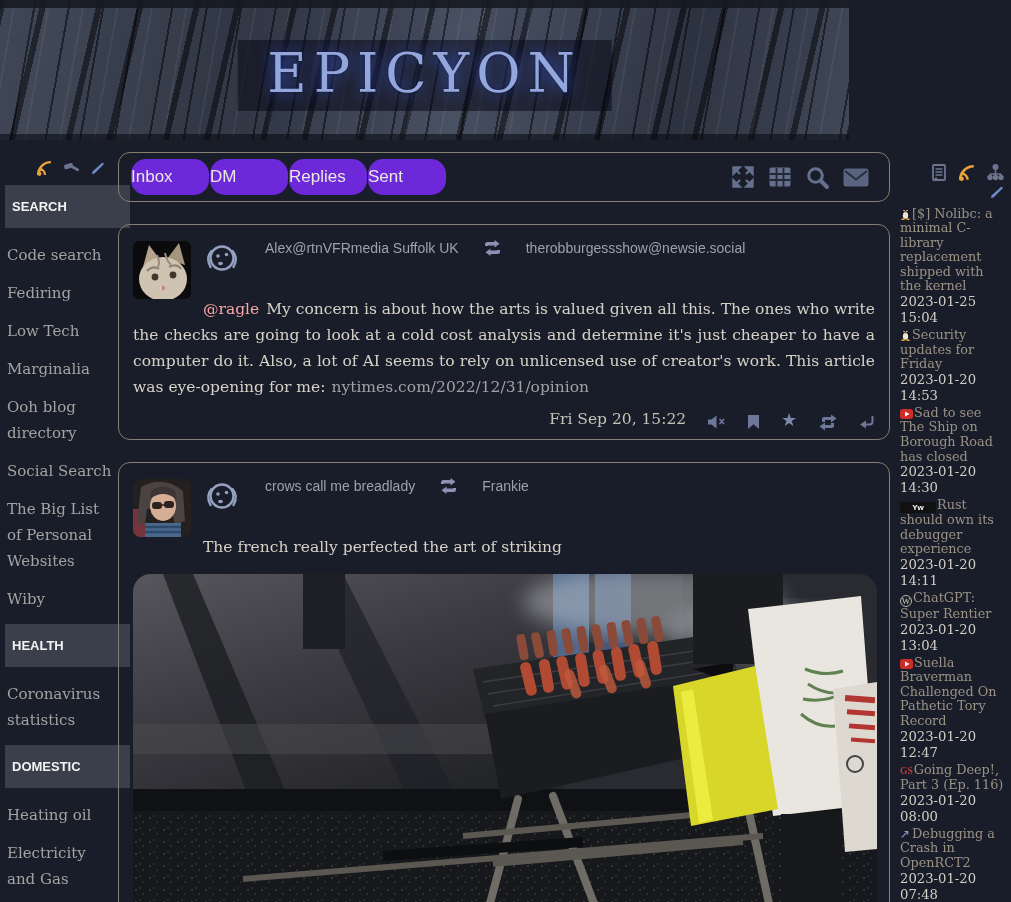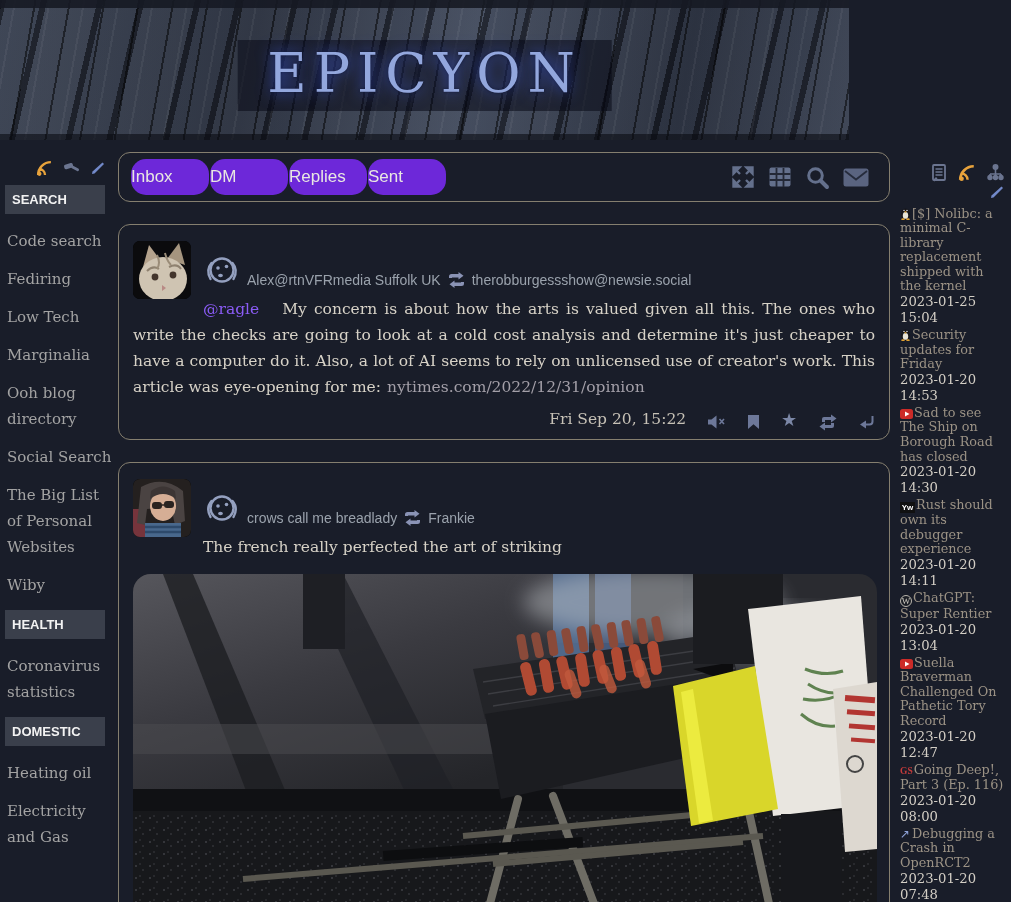--- a/index.html
+++ b/index.html
@@ -27,55 +27,55 @@
   .right-col { position:absolute; left:900px; top:162px; width:108px; }
 
   
   .ibtn { display:inline-block; vertical-align:middle; cursor:pointer; line-height:0; }
   svg { display:block; }
 
   
   .side-icons { text-align:right; padding-right:8px; margin-bottom:8px; }
   .side-icons .ibtn { margin-left:5px; }
   .section-header { background:#3a3f4b; color:#f2f2f2; font-family:"Liberation Sans", sans-serif;
-    font-weight:bold; font-size:13px; padding:7px 7px; width:100px; margin:0 0 14px 5px; }
+    font-weight:bold; font-size:13px; padding:14px 7px; width:125px; margin:0 0 14px 5px; }
   .side-link { display:block; color:#a3a3a3; font-size:15px; line-height:26px; padding:0 0 0 7px;
     margin-bottom:12px; text-decoration:none; cursor:pointer; }
   .side-section { margin-bottom:2px; }
 
   
   .toolbar { border:1px solid #857f6f; border-radius:12px; padding:9px 12px; height:50px;
     display:flex; align-items:center; }
   .tab { background:#6d28d9; color:#e9e7e2; font-family:"Liberation Sans", sans-serif; font-size:17px;
     border:none; border-radius:15px; padding:8px 0; width:78px; text-align:left; margin-right:1px; cursor:pointer; }
   .toolbar-icons { margin-left:auto; display:flex; align-items:center; gap:13px; padding-right:8px; }
 
   
   .post { border:1px solid #857f6f; border-radius:12px; padding:15px 14px 10px 14px; margin-top:22px; overflow:hidden; }
   .avatar { float:left; width:58px; height:58px; border-radius:7px; margin:1px 12px 6px 0; cursor:pointer; overflow:hidden; background:#000; }
-  .post-head { display:flex; align-items:flex-end; gap:6px; min-height:48px;
+  .post-head { display:flex; align-items:flex-start; gap:24px; min-height:48px;
     font-family:"Liberation Sans", sans-serif; font-size:14px; color:#9aa2ac; }
   .post-head .name { cursor:pointer; }
   .post-body { font-size:15.5px; color:#d7d2c7; line-height:26px; text-align:justify; margin-top:8px; }
-  .mention { color:#8b5cf6; margin-right:23px; cursor:pointer; }
+  .mention { color:#fca5a5; margin-right:7px; cursor:pointer; }
   .body-link { color:#a39fa8; margin-left:6px; cursor:pointer; }
   .post-foot { clear:none; text-align:right; margin-top:10px; color:#c6c1b6; font-size:15.5px; }
   .post-foot .ibtn { margin-left:16px; position:relative; top:2px; }
   .post-foot .star { font-family:"DejaVu Sans", sans-serif; font-size:18px; color:#7b87a6; line-height:0;
     display:inline-block; vertical-align:middle; margin-left:16px; cursor:pointer; }
   .photo { margin-top:14px; width:744px; height:350px; border-radius:18px 18px 0 0; overflow:hidden; cursor:pointer; }
 
   
   .news-icons { text-align:right; padding-right:4px; margin-bottom:6px; }
   .news-icons .ibtn { margin-left:6px; }
   .news-item { font-size:12.8px; line-height:14.6px; margin-bottom:2px; }
   .news-title { color:#9b9285; cursor:pointer; }
   .news-ts { color:#d3cec5; font-size:13.2px; line-height:16px; }
   .mini { display:inline-block; vertical-align:-2px; margin-right:1px; }
-  .yw-badge { display:inline-block; width:15px; height:11px; background:#111; color:#fff;
+  .yw-badge { display:inline-block; width:36px; height:11px; background:#111; color:#fff;
     font-family:"Liberation Sans", sans-serif; font-size:8px; font-weight:bold; line-height:11px;
     text-align:center; vertical-align:-1px; margin-right:1px; }
   .wp-badge { display:inline-block; width:12px; height:12px; border-radius:50%; background:#1c1f26;
     border:1px solid #b9b5ac; color:#cfcbc2; font-family:"Liberation Serif", serif; font-size:9px;
     line-height:11px; text-align:center; vertical-align:-2px; margin-right:1px; }
   .gs-badge { color:#c43b3b; font-family:"Liberation Serif", serif; font-weight:bold; font-size:9.5px; margin-right:1px; }
   .arrow-glyph { color:#8ea2d8; font-family:"DejaVu Sans", sans-serif; font-size:12px; margin-right:2px; }
 </style>
 </head>
 <body>

